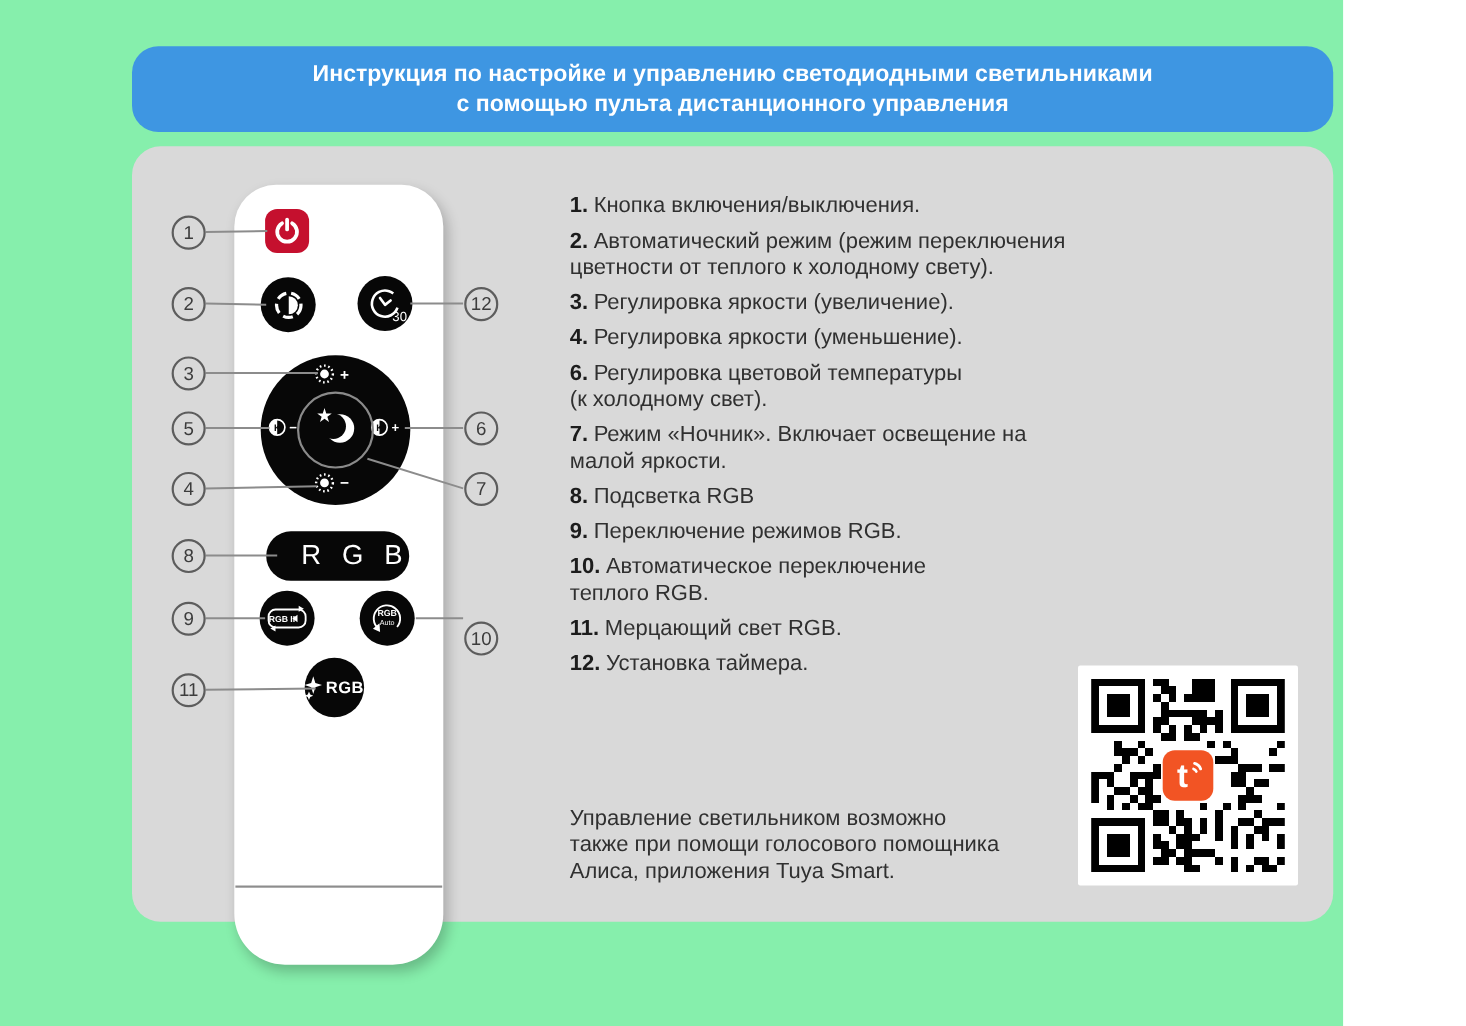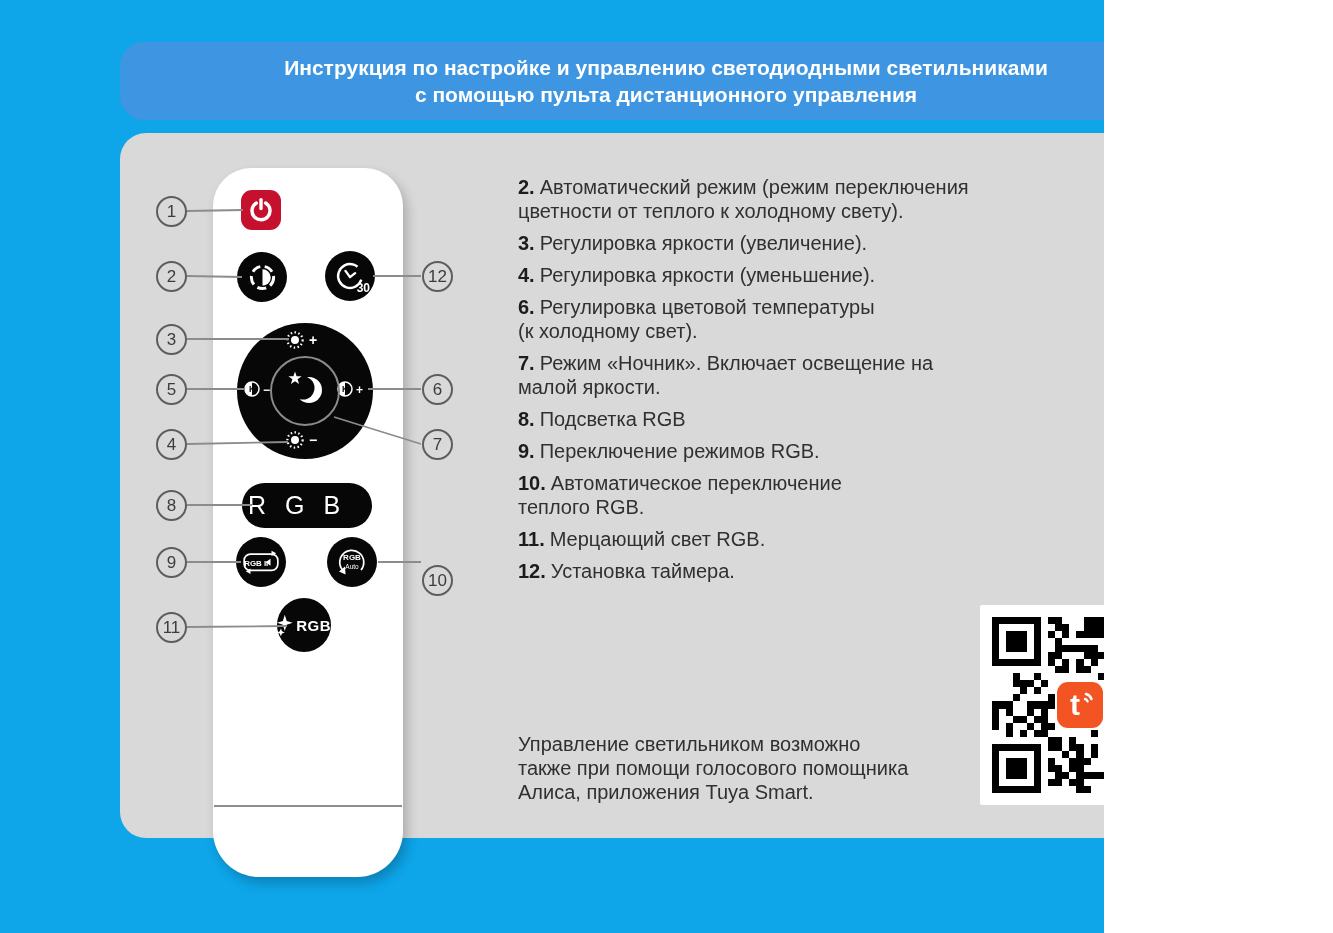--- a/index.html
+++ b/index.html
@@ -1,18 +1,18 @@
 <!DOCTYPE html>
 <html><head>
 <meta charset="utf-8">
 <style>
   * { margin:0; padding:0; box-sizing:border-box; }
   html,body { background:#fff; }
   body { font-family:"Liberation Sans", sans-serif; }
-  #page { position:relative; width:1104px; height:933px; background:#0ea5e9; overflow:hidden; }
+  #page { position:relative; width:1221px; height:933px; background:#86efac; overflow:hidden; }
 
   
   .hdr { position:absolute; left:120px; top:42px; width:1092px; height:78px;
          background:#3e96e2; border-radius:24px; color:#fff; font-weight:700;
          font-size:21px; line-height:27px; display:flex; flex-direction:column;
          align-items:center; justify-content:center; text-align:center; }
 
   
   .panel { position:absolute; left:120px; top:133px; width:1092px; height:705px;
            background:#d9d9d9; border-radius:26px; z-index:1; }
@@ -35,26 +35,26 @@
   .pad   { left:237px; top:323px; width:136px; height:136px; }
   .pad-ring { position:absolute; left:50%; top:50%; width:70px; height:70px;
               transform:translate(-50%,-50%); border:2px solid #8a8a8a; border-radius:50%; }
   .pad-top { position:absolute; left:50%; top:7px; transform:translateX(-50%); }
   .pad-bottom { position:absolute; left:50%; bottom:5px; transform:translateX(-50%); }
   .pad-left { position:absolute; left:6px; top:50%; transform:translateY(-50%); }
   .pad-right { position:absolute; right:4px; top:50%; transform:translateY(-50%); }
   .pad-center { position:absolute; left:50%; top:50%; transform:translate(-50%,-50%); }
   .rgbpill { position:absolute; left:242px; top:483px; width:130px; height:45px;
              background:#070707; border-radius:23px; color:#fff; display:flex;
-             align-items:center; justify-content:flex-start; font-size:25px;
+             align-items:center; justify-content:flex-end; font-size:25px;
              letter-spacing:6px; z-index:3; padding-left:6px; }
   .btn9  { left:236px; top:537px; width:50px; height:50px; }
   .btn10 { left:327px; top:537px; width:50px; height:50px; }
   .btn11 { left:277px; top:598px; width:54px; height:54px; flex-direction:row; gap:1px; }
-  .timer-num { position:absolute; right:5px; bottom:6px; color:#fff; font-size:12px; font-weight:700; }
+  .timer-num { position:absolute; right:5px; bottom:6px; color:#fff; font-size:12px; font-weight:400; }
   .flash-label { color:#fff; font-size:15px; font-weight:700; letter-spacing:.5px; }
 
   
   .co { position:absolute; width:31px; height:31px; border:2px solid #5d5d5d;
         border-radius:50%; display:flex; align-items:center; justify-content:center;
         color:#3c3c3c; font-size:17px; z-index:5; background:transparent; }
 
   
   .lines { position:absolute; left:0; top:0; width:1333px; height:933px;
            z-index:4; pointer-events:none; }
@@ -242,20 +242,21 @@
       <line x1="187" y1="562" x2="241" y2="562"></line>
       <line x1="187" y1="627" x2="287" y2="626"></line>
       <line x1="373" y1="276" x2="421" y2="276"></line>
       <line x1="368" y1="389" x2="421" y2="389"></line>
       <line x1="334" y1="417" x2="421" y2="444"></line>
       <line x1="378" y1="562" x2="421" y2="562"></line>
     </g>
   </svg>
 
   <div class="instr-list">
+      <div class="instr"><b>1.</b><span class="itext">Кнопка включения/выключения.</span></div>
       <div class="instr"><b>2.</b><span class="itext">Автоматический режим (режим переключения
 цветности от теплого к холодному свету).</span></div>
       <div class="instr"><b>3.</b><span class="itext">Регулировка яркости (увеличение).</span></div>
       <div class="instr"><b>4.</b><span class="itext">Регулировка яркости (уменьшение).</span></div>
       <div class="instr"><b>6.</b><span class="itext">Регулировка цветовой температуры
 (к холодному свет).</span></div>
       <div class="instr"><b>7.</b><span class="itext">Режим «Ночник». Включает освещение на
 малой яркости.</span></div>
       <div class="instr"><b>8.</b><span class="itext">Подсветка RGB</span></div>
       <div class="instr"><b>9.</b><span class="itext">Переключение режимов RGB.</span></div>

